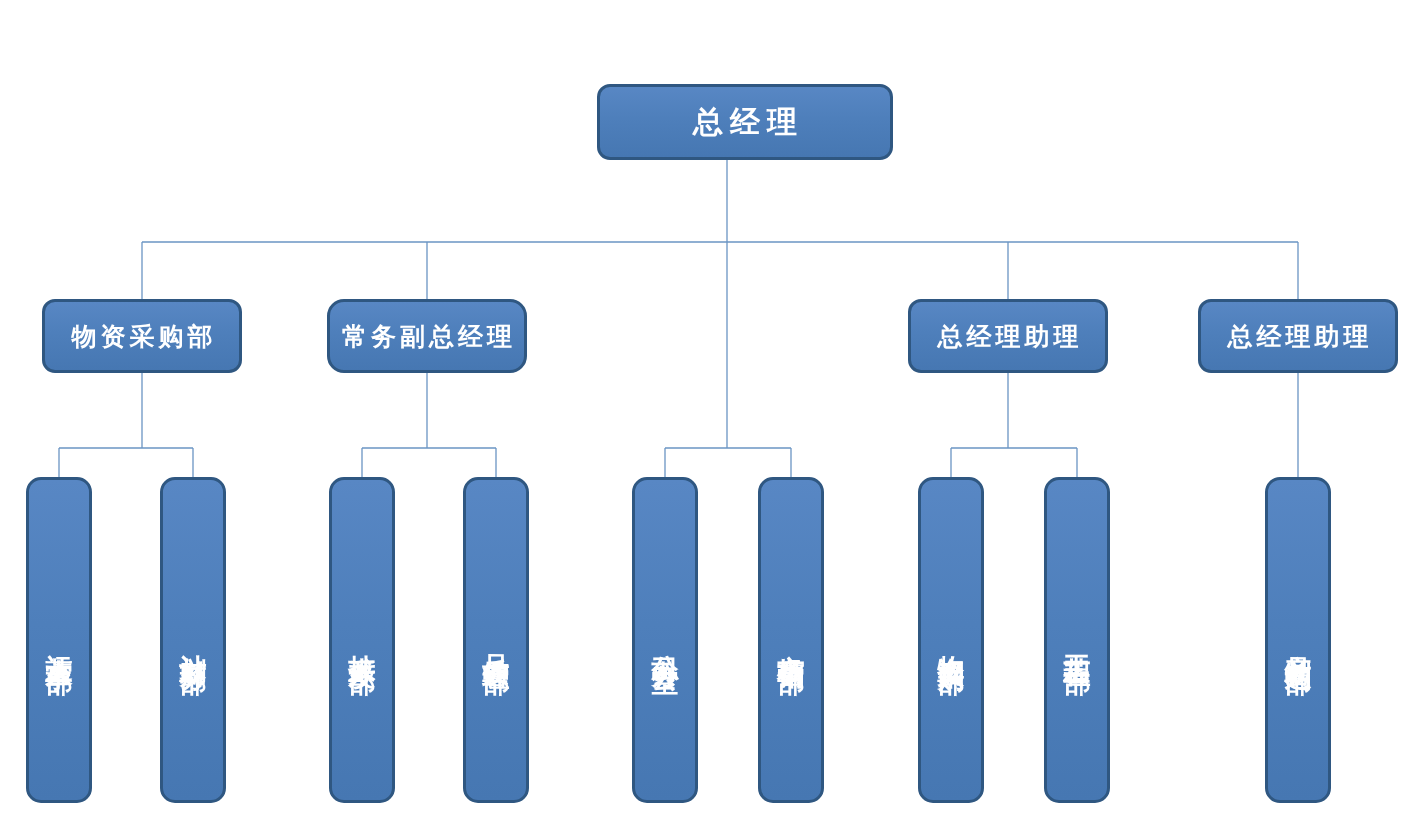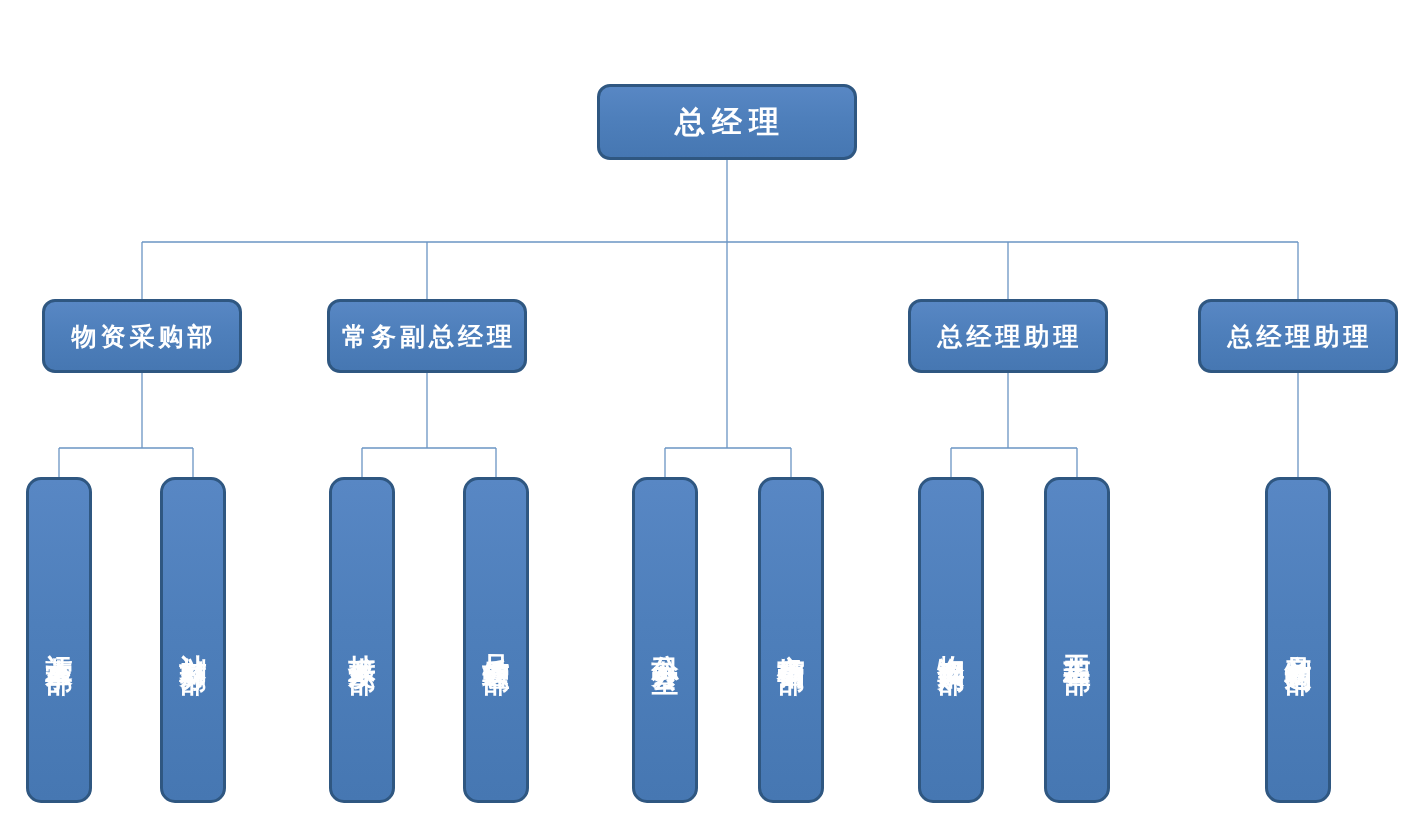--- a/index.html
+++ b/index.html
@@ -59,24 +59,24 @@
              M142 242 H1298
              M142 242 V299  M427 242 V299  M1008 242 V299  M1298 242 V299
              M727 242 V448
              M142 373 V448  M59 448 H193   M59 448 V477    M193 448 V477
              M427 373 V448  M362 448 H496  M362 448 V477   M496 448 V477
              M665 448 H791  M665 448 V477  M791 448 V477
              M1008 373 V448 M951 448 H1077 M951 448 V477   M1077 448 V477
              M1298 373 V477" fill="none" stroke="#6b95c4" stroke-width="1.3"></path>
   </svg>
 
-  <div class="node root" style="left:597px; top:84px; width:260px; height:76px;">总经理</div>
+  <div class="node root" style="left:597px; top:84px; width:296px; height:76px;">总经理</div>
 
   <div class="node mgr" style="left:42px; top:299px; width:200px; height:74px;">物资采购部</div>
-  <div class="node mgr" style="left:327px; top:299px; width:200px; height:74px;">常务副总经理</div>
+  <div class="node mgr" style="left:327px; top:299px; width:200px; height:74px;border-radius:17px;">常务副总经理</div>
   <div class="node mgr" style="left:908px; top:299px; width:200px; height:74px;">总经理助理</div>
   <div class="node mgr" style="left:1198px; top:299px; width:200px; height:74px;">总经理助理</div>
 
   <div class="node dept" style="left:26px; top:477px; width:66px; height:326px;">运营人事部</div>
   <div class="node dept" style="left:160px; top:477px; width:66px; height:326px;">计划财务部</div>
   <div class="node dept" style="left:329px; top:477px; width:66px; height:326px;">技术开发部</div>
   <div class="node dept" style="left:463px; top:477px; width:66px; height:326px;">品质管理部</div>
   <div class="node dept" style="left:632px; top:477px; width:66px; height:326px;">公司办公室</div>
   <div class="node dept" style="left:758px; top:477px; width:66px; height:326px;">市场营销部</div>
   <div class="node dept" style="left:918px; top:477px; width:66px; height:326px;">物资采购部</div>

